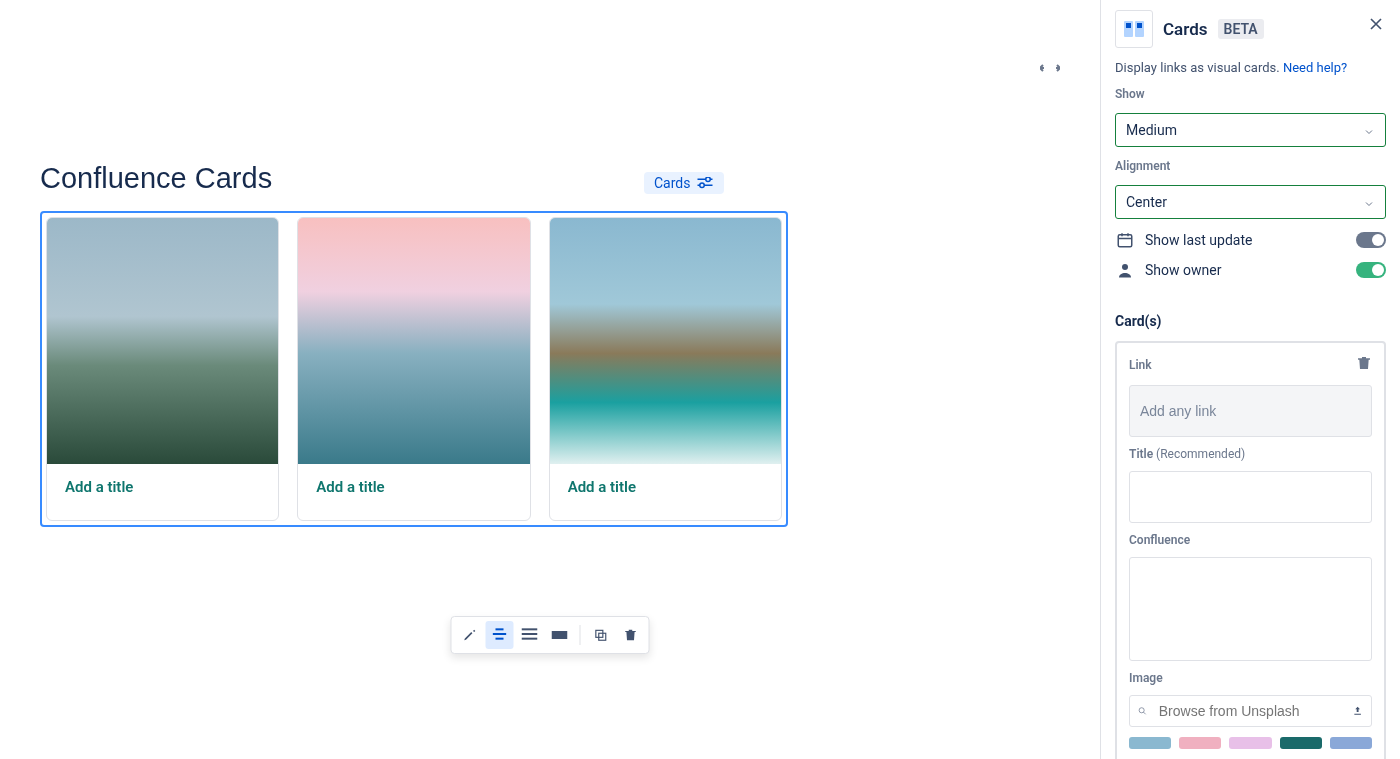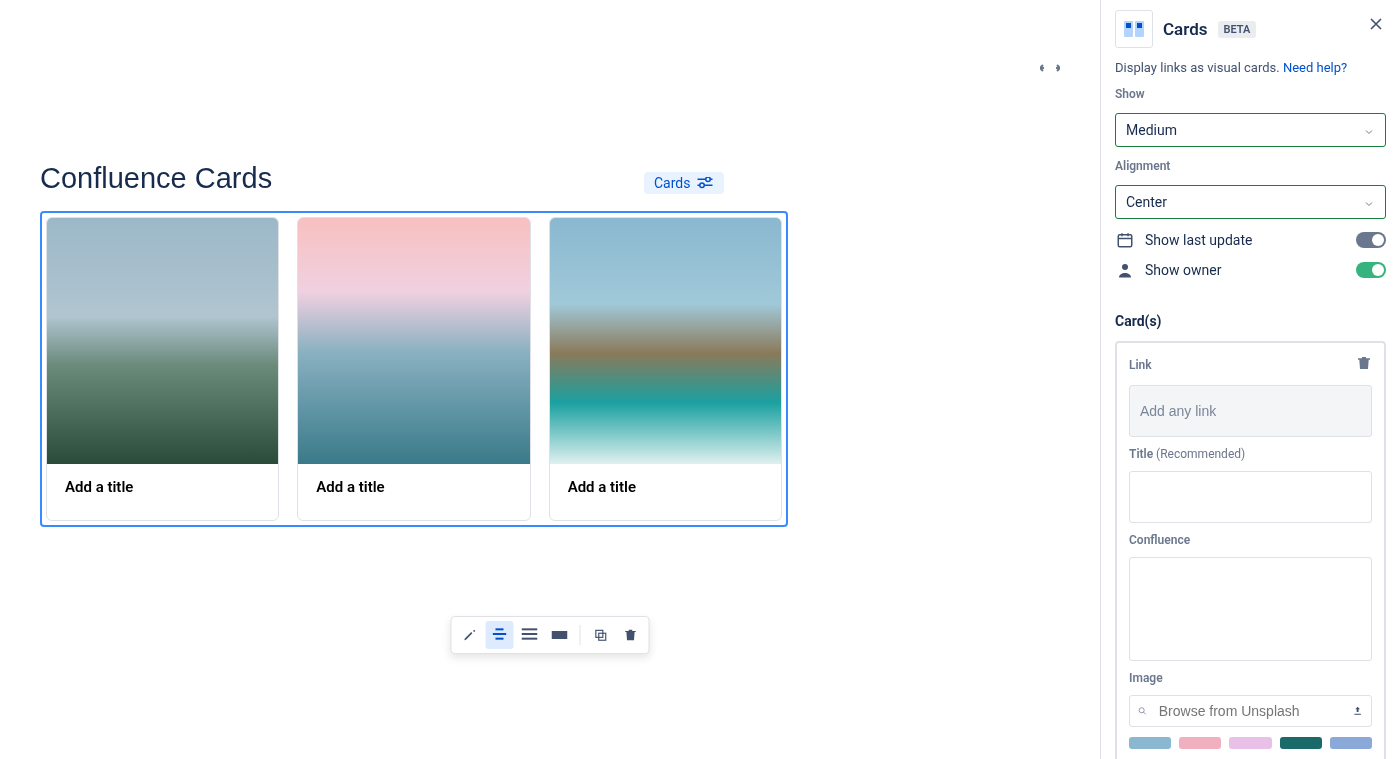--- a/index.html
+++ b/index.html
@@ -6,36 +6,36 @@
   html, body { width: 1400px; height: 759px; overflow: hidden; font-family: -apple-system, BlinkMacSystemFont, "Segoe UI", Roboto, sans-serif; color: #172B4D; background: #fff; }
   .page { display: flex; width: 100%; height: 100%; }
   .editor-pane { flex: 1; position: relative; padding: 32px 40px 0 40px; }
   .expand-arrows { position: absolute; top: 60px; right: 40px; font-size: 14px; color: #6B778C; cursor: pointer; }
   .page-title-input { font-size: 29px; font-weight: 500; color: #172B4D; border: none; outline: none; width: 600px; padding: 8px 0; }
   .macro-chip { display: inline-flex; align-items: center; gap: 6px; background: #E9F2FF; color: #0052CC; padding: 3px 10px; border-radius: 4px; font-size: 14px; margin-top: 140px; }
   .macro-chip svg { width: 18px; height: 12px; }
   .cards-grid { display: flex; gap: 18px; margin-top: 8px; border: 2px solid #388BFF; border-radius: 4px; padding: 4px; width: 748px; }
   .card { flex: 1; border: 1px solid #DFE1E6; border-radius: 6px; overflow: hidden; background: #fff; display: flex; flex-direction: column; }
   .card-img { height: 246px; width: 100%; }
-  .card-title { padding: 14px 18px 24px 18px; font-size: 15px; font-weight: 600; color: #000000; }
+  .card-title { padding: 14px 18px 24px 18px; font-size: 15px; font-weight: 600; color: #0f766e; }
   
   .img-mountain { background: linear-gradient(to bottom, #9cb8c8 0%, #b0c5d0 40%, #6a8a7a 60%, #2a4a3a 100%); }
   .img-sunset  { background: linear-gradient(to bottom, #f8c0c0 0%, #f0d0e0 30%, #88b0c0 55%, #3a7a8a 100%); }
   .img-arch    { background: linear-gradient(to bottom, #8ab8d0 0%, #a0c8d8 35%, #8a7a5a 55%, #1aa0a0 75%, #e0f0f0 100%); }
   .floating-toolbar { position: absolute; left: 50%; transform: translateX(-50%); top: 616px; display: flex; align-items: center; background: #fff; border: 1px solid #DFE1E6; border-radius: 4px; box-shadow: 0 4px 8px rgba(0,0,0,0.1); padding: 4px; gap: 2px; }
   .ft-btn { width: 28px; height: 28px; display: flex; align-items: center; justify-content: center; border-radius: 3px; cursor: pointer; color: #42526E; }
   .ft-btn.active { background: #DEEBFF; color: #0052CC; }
   .ft-divider { width: 1px; height: 20px; background: #DFE1E6; margin: 0 4px; }
 
   
   .side-panel { width: 300px; border-left: 1px solid #DFE1E6; padding: 10px 14px; display: flex; flex-direction: column; gap: 12px; overflow: hidden; }
   .sp-header { display: flex; align-items: center; gap: 10px; position: relative; }
   .sp-logo { width: 38px; height: 38px; border: 1px solid #DFE1E6; border-radius: 3px; display:flex; align-items:center; justify-content:center; }
   .sp-title { font-size: 17px; font-weight: 600; }
-  .beta { background: #EBECF0; color: #42526E; font-size: 11px; padding: 2px 6px; border-radius: 3px; font-weight: 600; }
+  .beta { background: #EBECF0; color: #42526E; font-size: 14px; padding: 2px 6px; border-radius: 3px; font-weight: 600; }
   .close-btn { position: absolute; right: 0; top: 4px; color: #42526E; cursor: pointer; }
   .sp-caption { font-size: 13px; color: #42526E; }
   .sp-caption a { color: #0052CC; text-decoration: none; }
   .field-label { font-size: 12px; font-weight: 600; color: #6B778C; }
   .select-box { border: 1px solid #15803d; border-radius: 3px; padding: 8px 10px; font-size: 14px; display: flex; justify-content: space-between; align-items: flex-end; cursor: pointer; }
   .select-box svg { width: 12px; height: 12px; color: #6B778C; }
   .toggle-row { display: flex; align-items: center; gap: 10px; font-size: 14px; }
   .toggle-row .icon-slot { width: 20px; color: #42526E; display:flex; justify-content:center; }
   .toggle { margin-left: auto; width: 30px; height: 16px; border-radius: 10px; position: relative; cursor: pointer; }
   .toggle.off { background: #6B778C; }

